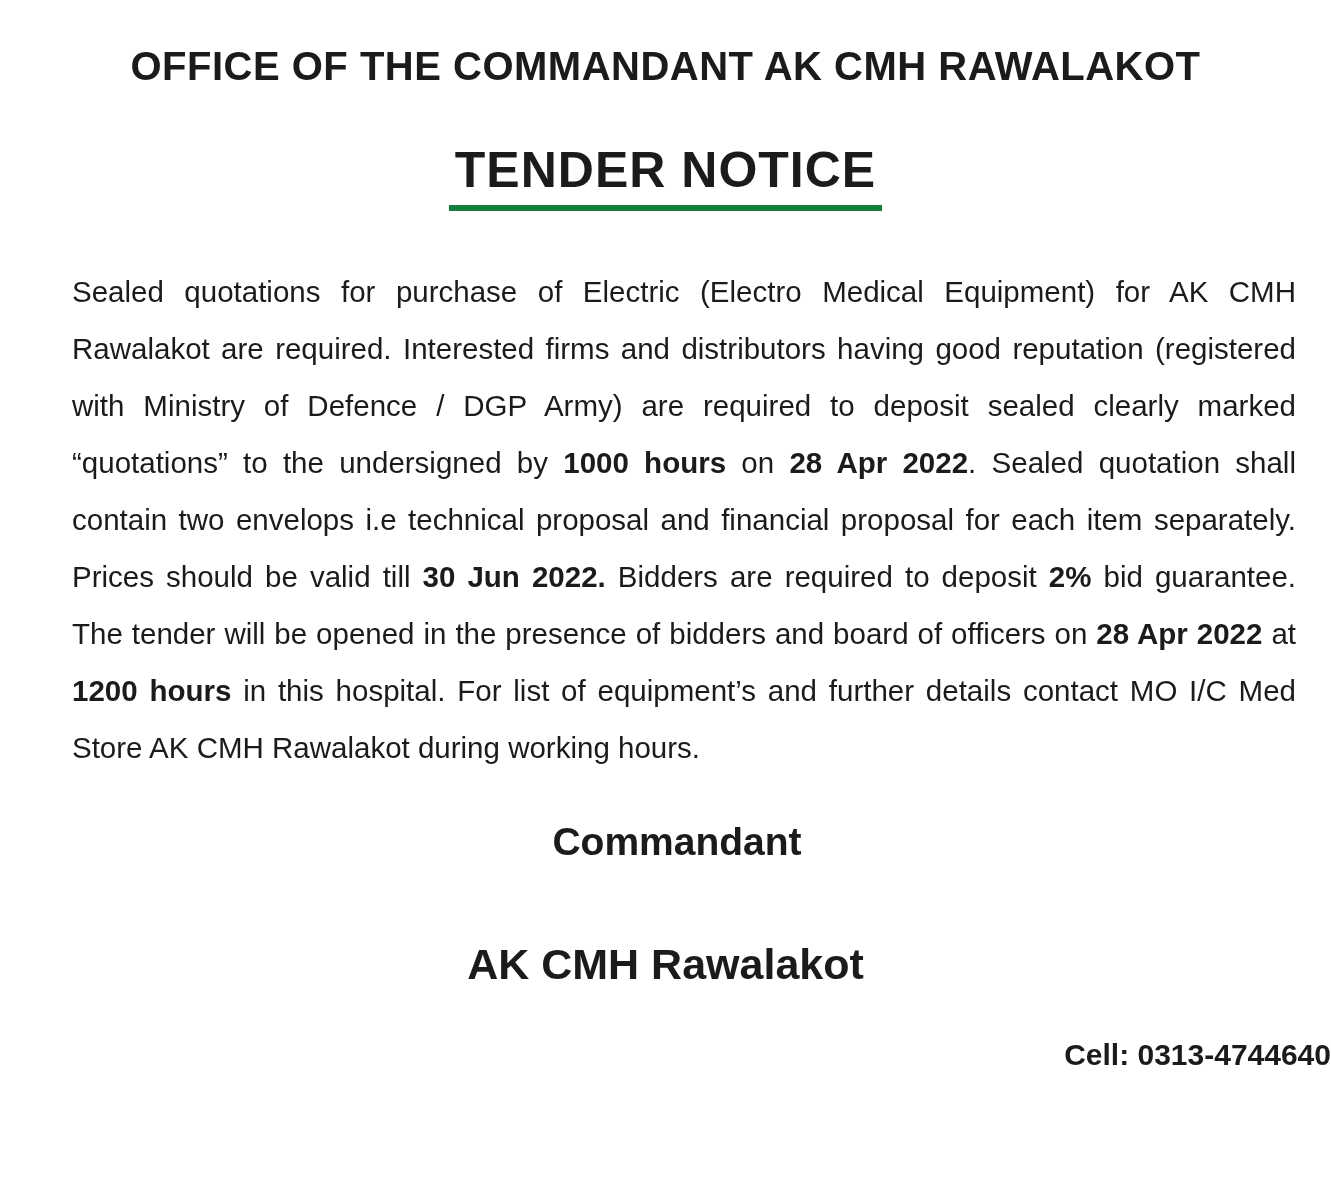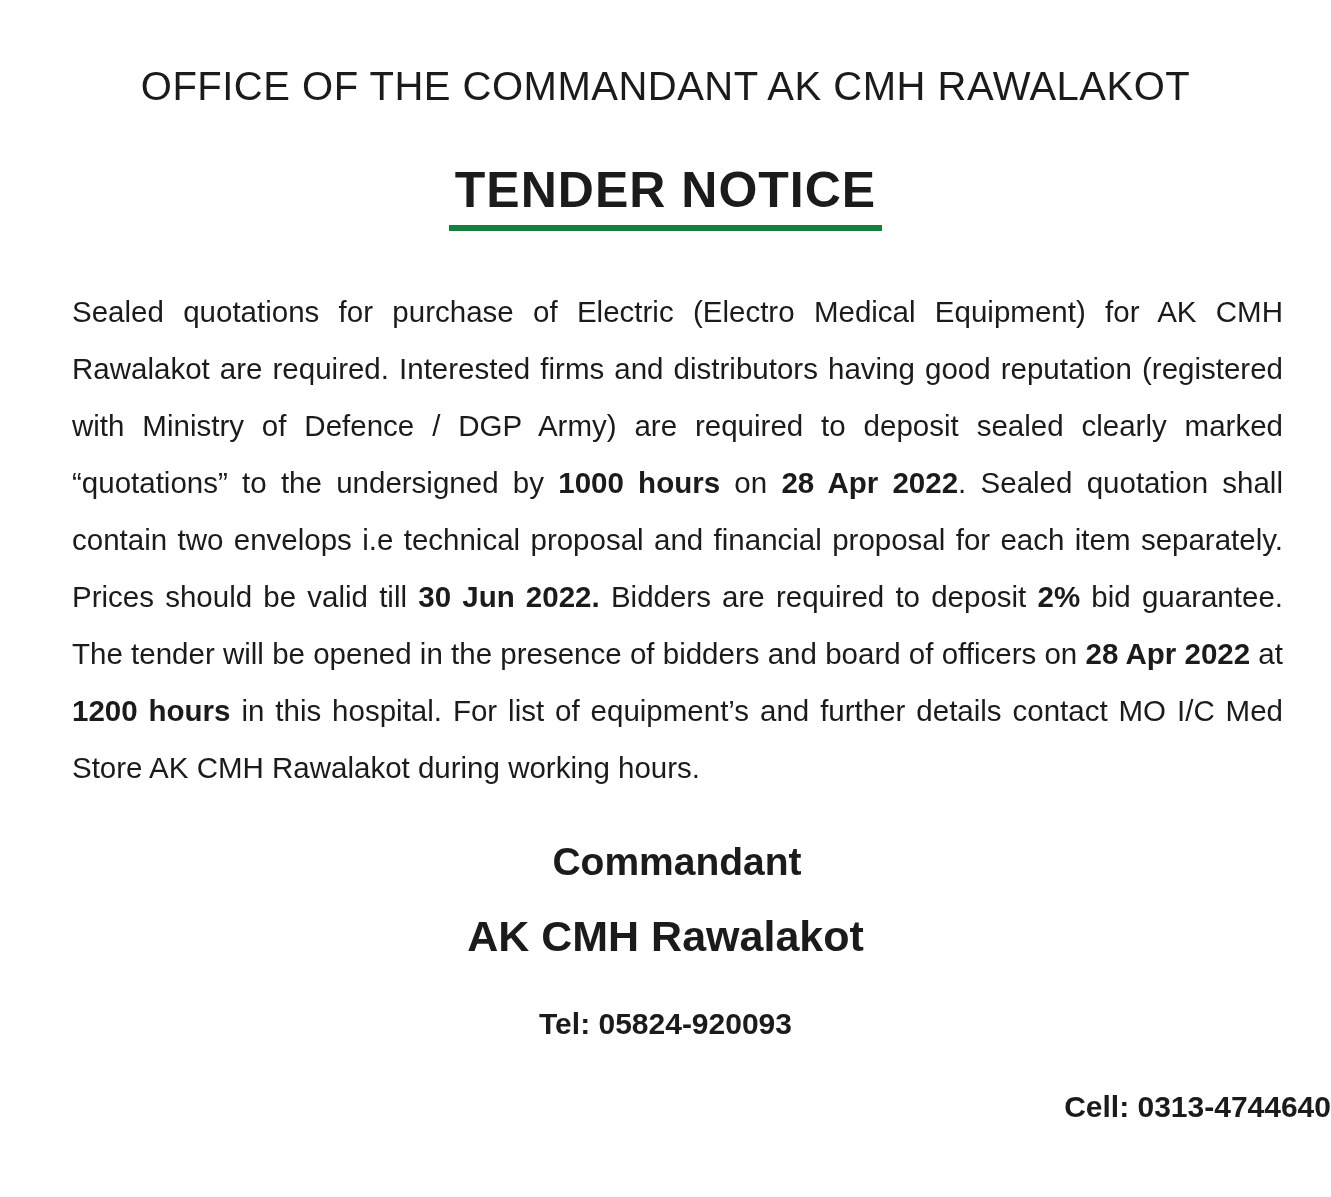--- a/index.html
+++ b/index.html
@@ -14,60 +14,60 @@
     height: 1197px;
     overflow: hidden;
     position: relative;
   }
   .doc {
     width: 1331px;
     height: 1197px;
     background: #ffffff;
   }
   .office-header {
-    margin-top: 64px;
+    margin-top: 44px;
     text-align: center;
     font-size: 40px;
-    font-weight: normal;
+    font-weight: bold;
     letter-spacing: 0.5px;
     color: #1b1b1b;
   }
   .title-wrap {
     margin-top: 52px;
     text-align: center;
   }
   .tender-title {
     display: inline-block;
     font-size: 50px;
     font-weight: bold;
     letter-spacing: 1px;
     color: #1b1b1b;
     border-bottom: 6px solid #15803d;
     padding: 0 6px 6px 6px;
   }
   .notice-body {
     margin-top: 52px;
     padding-left: 72px;
-    padding-right: 48px;
+    padding-right: 35px;
     font-size: 29.5px;
     line-height: 57px;
     text-align: justify;
     color: #1b1b1b;
   }
   .seg-b { font-weight: bold; }
   .sig-commandant {
     margin-top: 44px;
     text-align: center;
     font-size: 39px;
     font-weight: bold;
     color: #1b1b1b;
     padding-left: 23px;
   }
   .sig-unit {
-    margin-top: 28px;
+    margin-top: 76px;
     text-align: center;
     font-size: 43px;
     font-weight: bold;
     color: #1b1b1b;
   }
   .contact-tel {
     margin-top: 46px;
     text-align: center;
     font-size: 30px;
     font-weight: bold;
@@ -91,17 +91,16 @@
   <div class="title-wrap">
     <span class="tender-title">TENDER NOTICE</span>
   </div>
 
   <p class="notice-body"><span>Sealed quotations for purchase of Electric (Electro Medical Equipment) for AK CMH Rawalakot are required. Interested firms and distributors having good reputation (registered with Ministry of Defence / DGP Army) are required to deposit sealed clearly marked “quotations” to the undersigned by </span><span class="seg-b">1000 hours</span><span> on </span><span class="seg-b">28 Apr 2022</span><span>. Sealed quotation shall contain two envelops i.e technical proposal and financial proposal for each item separately. Prices should be valid till </span><span class="seg-b">30 Jun 2022.</span><span> Bidders are required to deposit </span><span class="seg-b">2%</span><span> bid guarantee. The tender will be opened in the presence of bidders and board of officers on </span><span class="seg-b">28 Apr 2022</span><span> at </span><span class="seg-b">1200 hours</span><span> in this hospital. For list of equipment’s and further details contact MO I/C Med Store AK CMH Rawalakot during working hours.</span></p>
 
   <div class="sig-commandant">Commandant</div>
 
   <div class="sig-unit">AK CMH Rawalakot</div>
 
-  <div class="contact-tel">Tel: 05824-920093</div>
 
   <div class="contact-cell">Cell: 0313-4744640</div>
 
 </div>
 
 </body></html>

